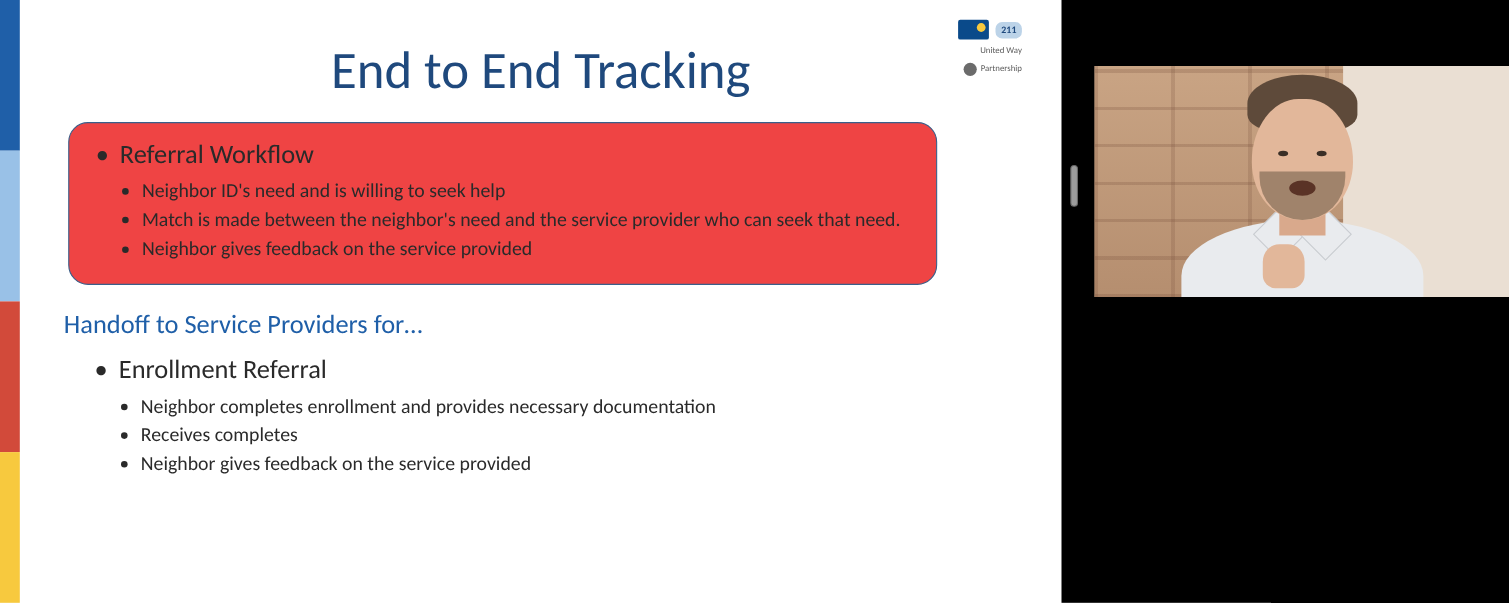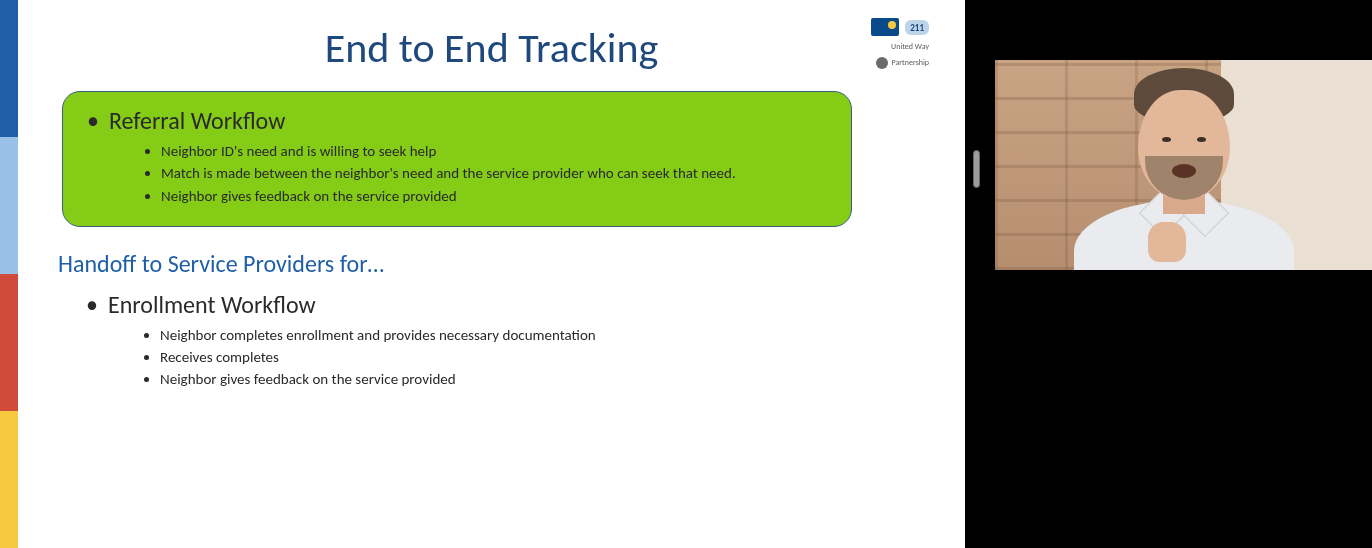--- a/index.html
+++ b/index.html
@@ -41,24 +41,24 @@
     position: absolute;
     left: 18px;
     top: 0;
     right: 0;
     bottom: 0;
     padding: 12px 40px 20px 40px;
   }
 
   .slide-title {
     color: #1f497d;
-    font-size: 42px;
+    font-size: 48px;
     font-weight: 400;
     text-align: center;
-    margin: 10px 0 18px 0;
+    margin: 22px 0 18px 0;
   }
 
   .logos {
     position: absolute;
     top: 18px;
     right: 36px;
     display: flex;
     flex-direction: column;
     gap: 6px;
     align-items: flex-end;
@@ -95,39 +95,39 @@
   }
   .logo-circle{
     width:12px;height:12px;border-radius:50%;
     background:#6b6b6b;display:inline-block;margin-right:4px;
     vertical-align:middle;
   }
 
   .box {
     border: 1px solid #3a5f8a;
     border-radius: 18px;
-    background: #84cc16;
+    background: #ef4444;
     padding: 14px 24px 18px 24px;
     width: 790px;
     margin-left: 4px;
   }
   .section-head {
     font-size: 24px;
     color: #2a2a2a;
     margin-bottom: 6px;
   }
   .section-head::before {
     content: "•";
     margin-right: 10px;
   }
   .bullets {
     list-style: disc;
-    margin-left: 74px;
+    margin-left: 42px;
     color: #2a2a2a;
-    font-size: 15px;
+    font-size: 18px;
     line-height: 1.35;
   }
   .bullets li { margin: 2px 0; }
 
   .handoff {
     color: #1f5fa8;
     font-size: 24px;
     margin: 22px 0 12px 0;
     width: 790px;
   }
@@ -289,21 +289,21 @@
         <ul class="bullets">
           <li>Neighbor ID's need and is willing to seek help</li>
           <li>Match is made between the neighbor's need and the service provider who can seek that need.</li>
           <li>Neighbor gives feedback on the service provided</li>
         </ul>
       </div>
 
       <div class="handoff">Handoff to Service Providers for…</div>
 
       <div class="plain-section">
-        <div class="section-head">Enrollment Workflow</div>
+        <div class="section-head">Enrollment Referral</div>
         <ul class="bullets">
           <li>Neighbor completes enrollment and provides necessary documentation</li>
           <li>Receives completes</li>
           <li>Neighbor gives feedback on the service provided</li>
         </ul>
       </div>
     </div>
   </div>
 
   <div class="right-area">

